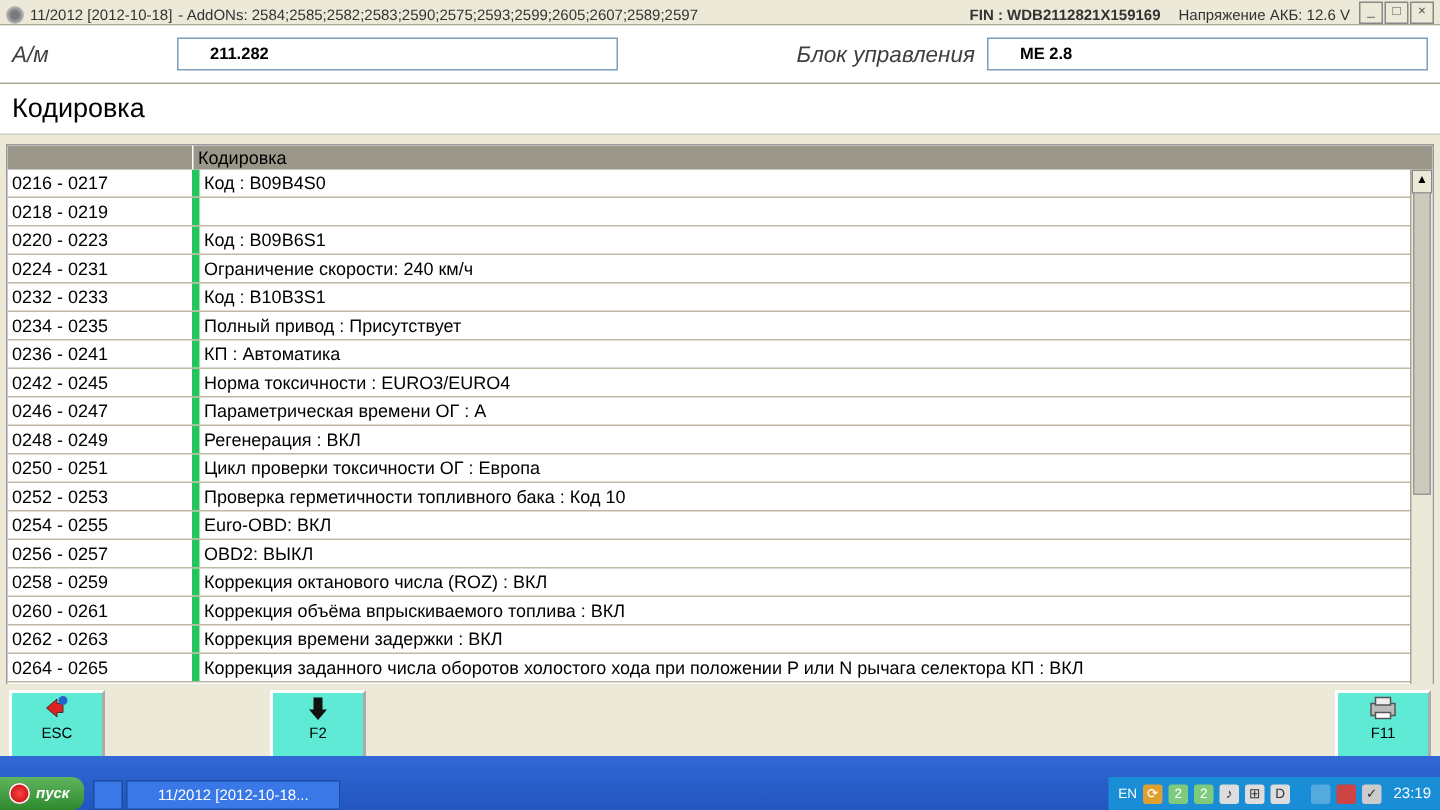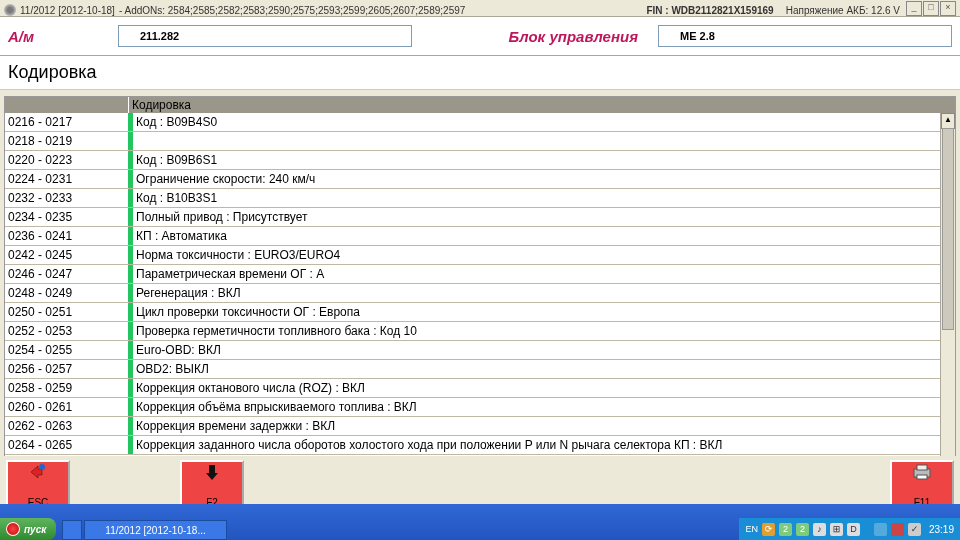--- a/index.html
+++ b/index.html
@@ -4,37 +4,37 @@
 <style>
 html,body{margin:0;padding:0;width:960px;height:540px;font-family:Tahoma,Arial,sans-serif;font-size:11px;background:#ece9d8;overflow:hidden}
 .titlebar{height:16px;background:#ece9d8;border-bottom:1px solid #aca899;display:flex;align-items:flex-end;padding:0 4px;font-size:10px;color:#333}
 .titlebar .star{width:12px;height:12px;margin-right:4px;background:radial-gradient(circle,#7a7a7a 30%,#bbb 70%);border-radius:50%}
 .titlebar .spacer{flex:1}
 .titlebar .fin{margin-right:12px;font-weight:bold}
 .titlebar .volt{margin-right:6px;font-weight:normal}
 .winbtns{display:flex;gap:1px}
 .winbtns div{width:14px;height:13px;border:1px solid #888;background:#ece9d8;font-size:9px;text-align:center;line-height:11px;color:#555}
 .headerrow{display:flex;align-items:center;height:30px;padding:4px 8px;background:#fff;border-bottom:1px solid #aca899}
-.headerrow .lbl{font-size:15px;font-weight:bold;font-style:italic;color:#be185d;width:110px}
+.headerrow .lbl{font-size:15px;font-weight:normal;font-style:italic;color:#404040;width:110px}
 .headerrow input{font-size:11px;font-weight:bold;border:1px solid #7f9db9;height:20px;padding:0 21px}
 .subtitle{font-size:18px;color:#000;padding:6px 8px;background:#fff;border-bottom:1px solid #ccc}
 .tablewrap{background:#fff;margin:6px 4px 0 4px;height:396px;border:1px solid #999;position:relative;overflow:hidden}
 .thead{display:flex;background:#9a968a;color:#000;font-size:12px;height:16px;line-height:16px}
 .thead .c1{width:120px;border-right:1px solid #fff;padding-left:3px}
 .thead .c2{flex:1;padding-left:3px}
 .tbody{overflow-y:auto;height:380px}
 .row{display:flex;font-size:12px;height:18px;line-height:18px;border-bottom:1px solid #bfb8a5}
 .row .c1{width:120px;padding-left:3px;border-right:5px solid #22c55e}
 .row .c2{flex:1;padding-left:3px;white-space:nowrap;overflow:hidden}
 .scroll{position:absolute;right:0;top:16px;bottom:0;width:14px;background:#ece9d8;border-left:1px solid #aca899}
 .scroll .up,.scroll .dn{height:14px;background:#ece9d8;border:1px solid #888;font-size:8px;text-align:center;line-height:12px}
 .scroll .dn{position:absolute;bottom:0;left:0;right:0}
 .scroll .thumb{position:absolute;top:15px;left:1px;right:1px;height:200px;background:#cdcabd;border:1px solid #999}
 .fkeys{position:absolute;left:0;right:0;bottom:22px;height:54px;background:#ece9d8;padding:4px 6px;display:flex;gap:110px}
-.fbtn{width:60px;height:46px;border:2px outset #fff;background:#ef4444;display:flex;flex-direction:column;align-items:center;justify-content:space-between;font-size:10px;cursor:pointer}
+.fbtn{width:60px;height:46px;border:2px outset #fff;background:#5eead4;display:flex;flex-direction:column;align-items:center;justify-content:flex-start;font-size:10px;cursor:pointer}
 .fbtn .ic{width:22px;height:20px;margin-bottom:2px;display:flex;align-items:center;justify-content:center;font-size:16px}
 .fkeys .right{margin-left:auto}
 .taskbar{position:absolute;left:0;right:0;bottom:0;height:36px;background:linear-gradient(#3168d5,#2255c0);display:flex;align-items:flex-end;font-size:10px;color:#fff}
 .startbtn{height:22px;background:linear-gradient(#5fb55f,#2e8a2e);padding:0 10px 0 6px;display:flex;align-items:center;font-style:italic;font-weight:bold;border-radius:0 8px 8px 0}
 .startbtn .orb{width:14px;height:14px;border-radius:50%;background:radial-gradient(#f44,#a00);margin-right:4px;box-shadow:0 0 0 1px #fff inset}
 .tasks{display:flex;gap:2px;margin-left:6px}
 .taskbtn{height:18px;padding:0 20px;background:#3a78e7;border:1px solid #1a4ca0;display:flex;align-items:center;font-size:10px;color:#fff}
 .tray{margin-left:auto;height:22px;background:#1a8dd7;display:flex;align-items:center;padding:0 6px;gap:4px}
 .tray span{font-size:9px}
 .tray .clock{font-size:10px;margin-left:4px}
@@ -55,21 +55,21 @@
     <div>_</div>
     <div>□</div>
     <div>×</div>
   </div>
 </div>
 
 <div class="headerrow">
   <div class="lbl">А/м</div>
   <input style="width: 250px;" value="211.282">
   <div style="flex:1"></div>
-  <div class="lbl" style="width:auto;margin-right:20px">Блок управления</div>
+  <div class="lbl" style="width:auto;margin-right:8px">Блок управления</div>
   <input style="width: 250px;" value="ME 2.8">
 </div>
 
 <div class="subtitle">Кодировка</div>
 
 <div class="tablewrap">
   <div class="thead">
     <div class="c1"></div>
     <div class="c2">Кодировка</div>
   </div>

